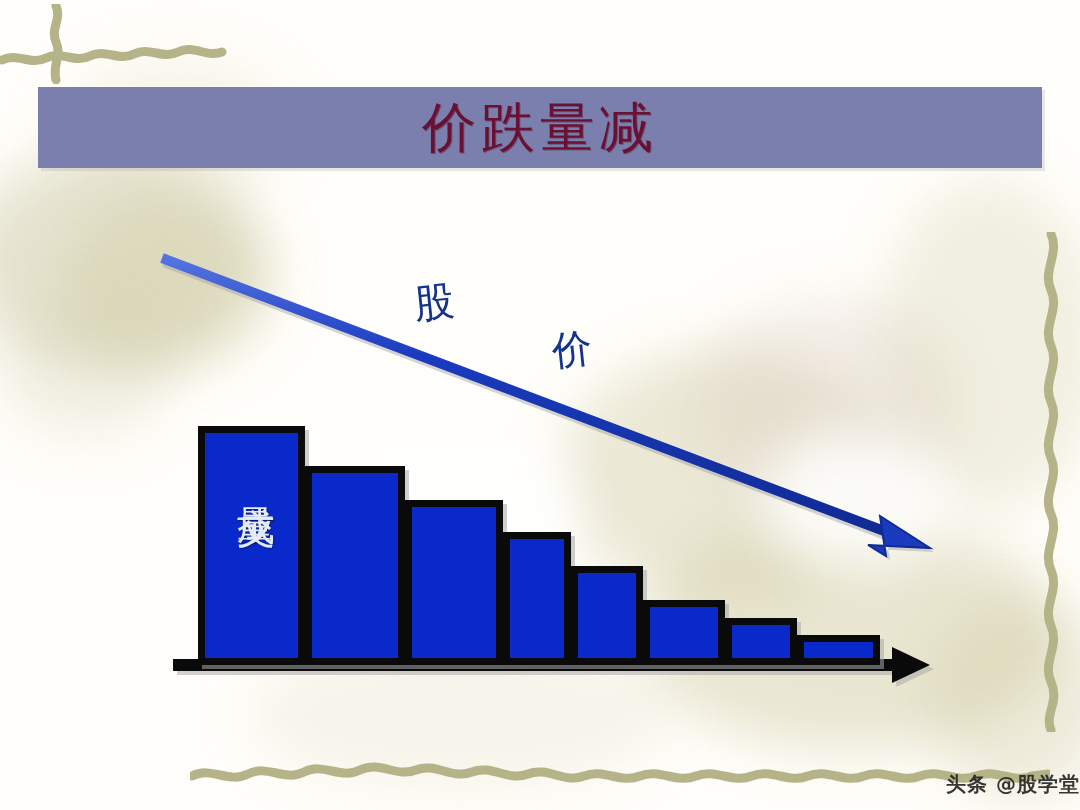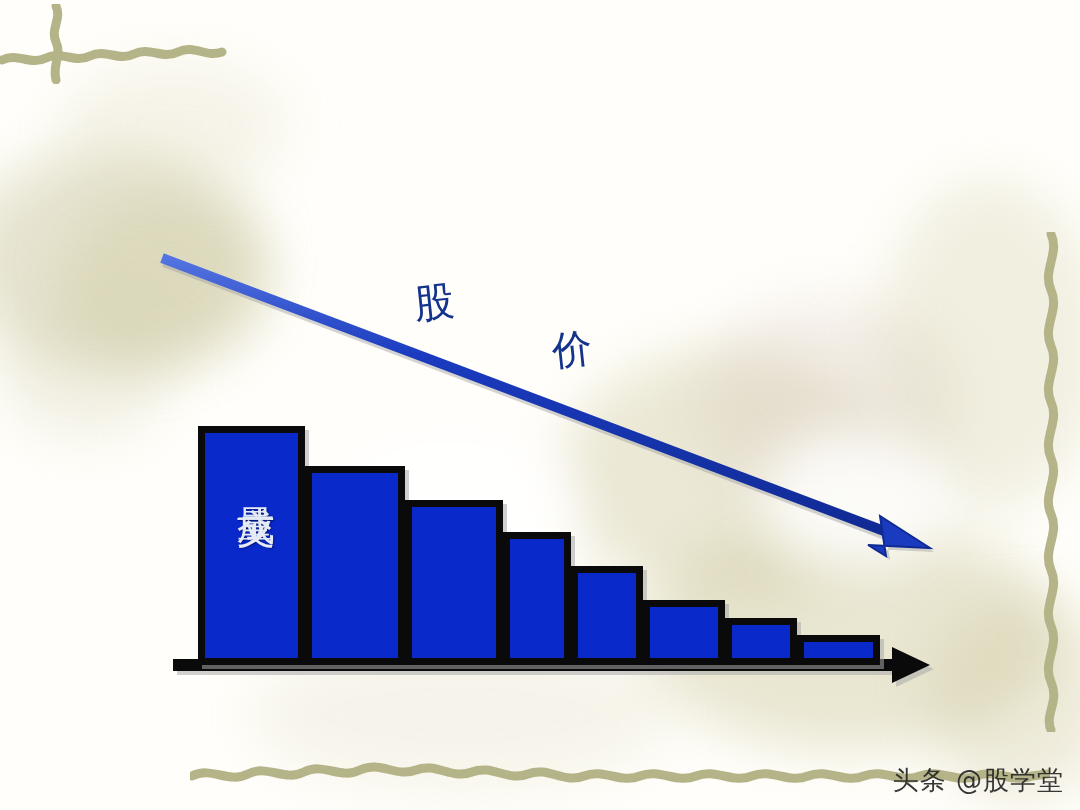--- a/index.html
+++ b/index.html
@@ -124,25 +124,25 @@
     font-family: "DejaVu Serif", "Liberation Serif", serif;
     text-shadow: 1px 1px 1px rgba(255,255,255,0.8);
     pointer-events: none;
   }
   #price-char-1 { left: 414px; top: 275px; transform: rotate(-6deg); }
   #price-char-2 { left: 552px; top: 322px; transform: rotate(-6deg); }
 
   
   #watermark {
     position: absolute;
-    right: 16px;
+    right: 0;
     bottom: 12px;
     color: #262626;
-    font-size: 26px;
-    font-weight: normal;
+    font-size: 20px;
+    font-weight: bold;
     letter-spacing: 1px;
     font-family: "DejaVu Sans", "Liberation Sans", sans-serif;
     white-space: nowrap;
     opacity: 0.92;
   }
 </style>
 </head>
 <body>
 
 <div id="slide">
@@ -188,20 +188,23 @@
                C134,6 150,24 170,14 C190,4 206,22 226,14
                C246,6 262,24 282,16 C302,8 318,26 338,18
                C358,10 374,28 394,20 C414,12 430,28 450,20
                C470,12 486,28 506,20 C526,12 542,28 562,20
                C582,12 598,28 618,20 C638,12 654,28 674,20
                C694,12 710,28 730,20 C750,12 766,28 786,20
                C806,12 822,28 842,20 L858,18"></path>
     </g>
   </svg>
 
+  <div id="title-banner">
+    <div id="title-text">价跌量减</div>
+  </div>
 
   <svg id="chart" viewBox="0 0 1080 810">
     <defs>
       <linearGradient id="arrowShade" x1="0" y1="0" x2="0" y2="1">
         <stop offset="0%" stop-color="#5474e0"></stop>
         <stop offset="35%" stop-color="#1a3bbf"></stop>
         <stop offset="100%" stop-color="#102a93"></stop>
       </linearGradient>
     </defs>
 

